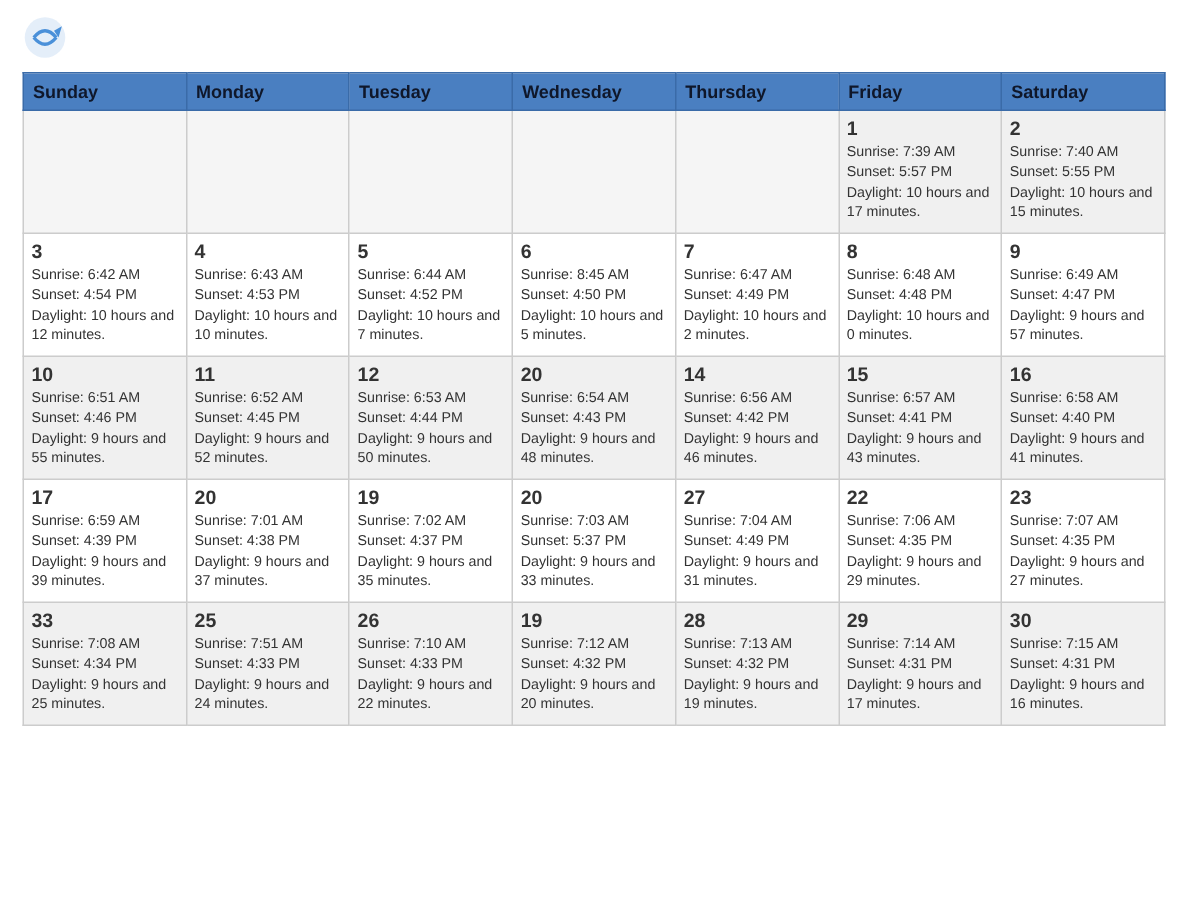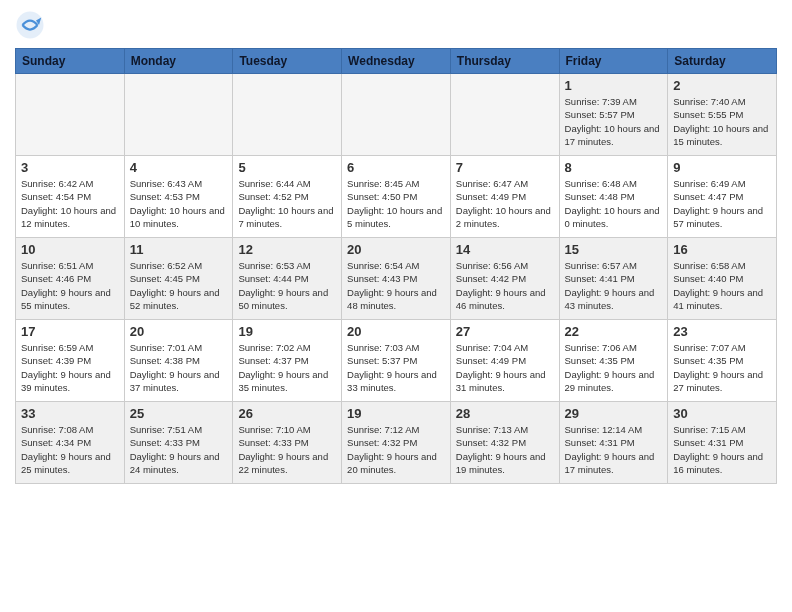--- a/index.html
+++ b/index.html
@@ -263,21 +263,21 @@
 Daylight: 9 hours and 20 minutes.</div>
           </td>
           <td class="shaded">
             <span class="day-num">28</span>
             <div class="day-info">Sunrise: 7:13 AM
 Sunset: 4:32 PM
 Daylight: 9 hours and 19 minutes.</div>
           </td>
           <td class="shaded">
             <span class="day-num">29</span>
-            <div class="day-info">Sunrise: 12:14 AM
+            <div class="day-info">Sunrise: 7:14 AM
 Sunset: 4:31 PM
 Daylight: 9 hours and 17 minutes.</div>
           </td>
           <td class="shaded">
             <span class="day-num">30</span>
             <div class="day-info">Sunrise: 7:15 AM
 Sunset: 4:31 PM
 Daylight: 9 hours and 16 minutes.</div>
           </td>
         </tr>

